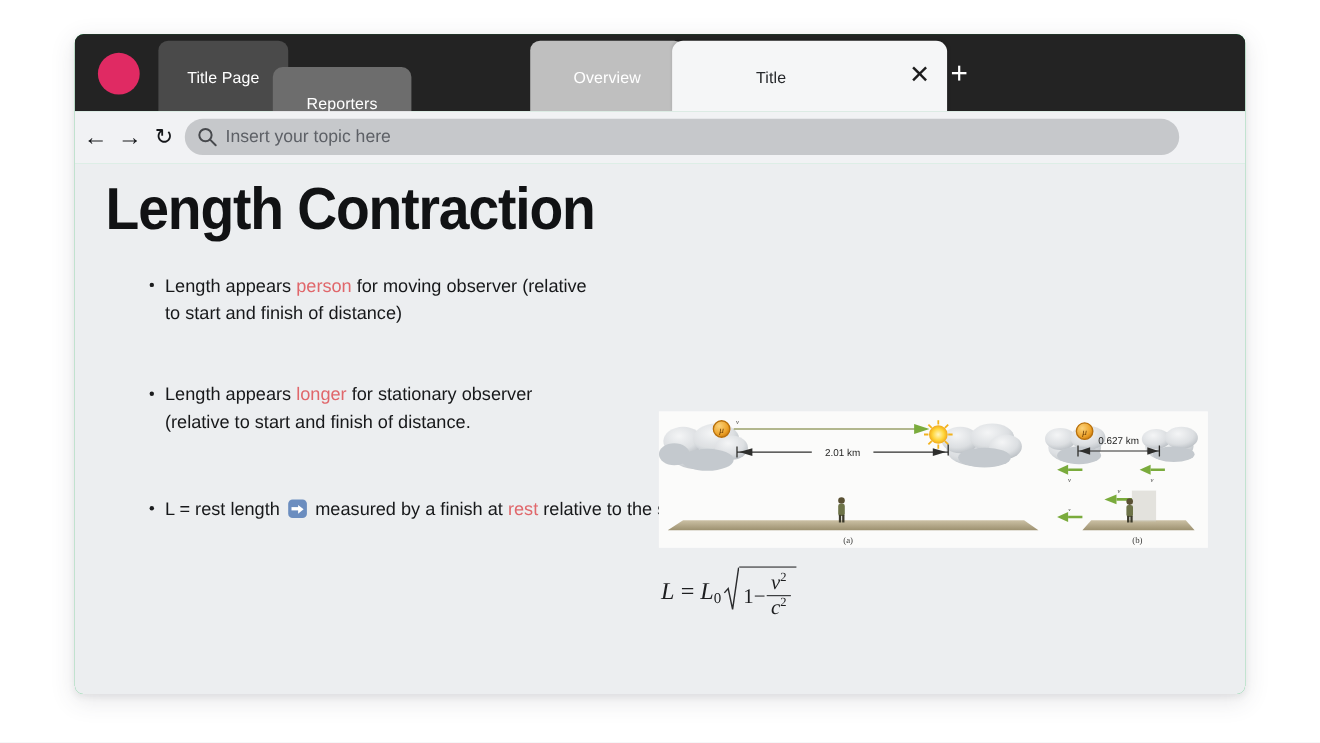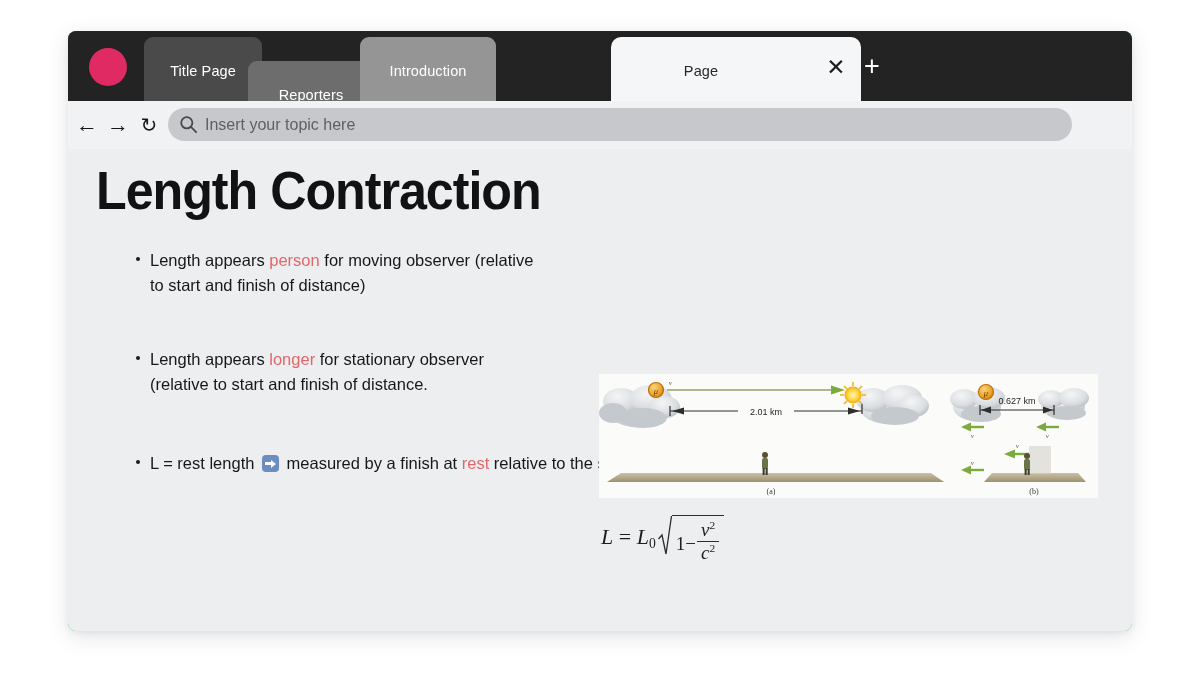--- a/index.html
+++ b/index.html
@@ -290,25 +290,25 @@
   <div id="tabstrip">
 
     <div id="brand-dot"></div>
 
     <div class="tab t1">
       <span class="tab-label">Title Page</span>
     </div>
     <div class="tab t2">
       <span class="tab-label">Reporters</span>
     </div>
-    <div class="tab t3">
-      <span class="tab-label">Introduction</span>
+    <div class="tab t4">
+      <span class="tab-label">Overview</span>
     </div>
     <div class="tab active">
-      <span class="tab-label">Page</span>
+      <span class="tab-label">Title</span>
     </div>
 
     <div id="tab-close-icon">✕</div>
     <div id="new-tab-icon">+</div>
   </div>
 
   <div id="toolbar">
     <div class="nav-icon" id="back-icon">←</div>
     <div class="nav-icon" id="forward-icon">→</div>
     <div class="nav-icon" id="reload-icon">↻</div>

